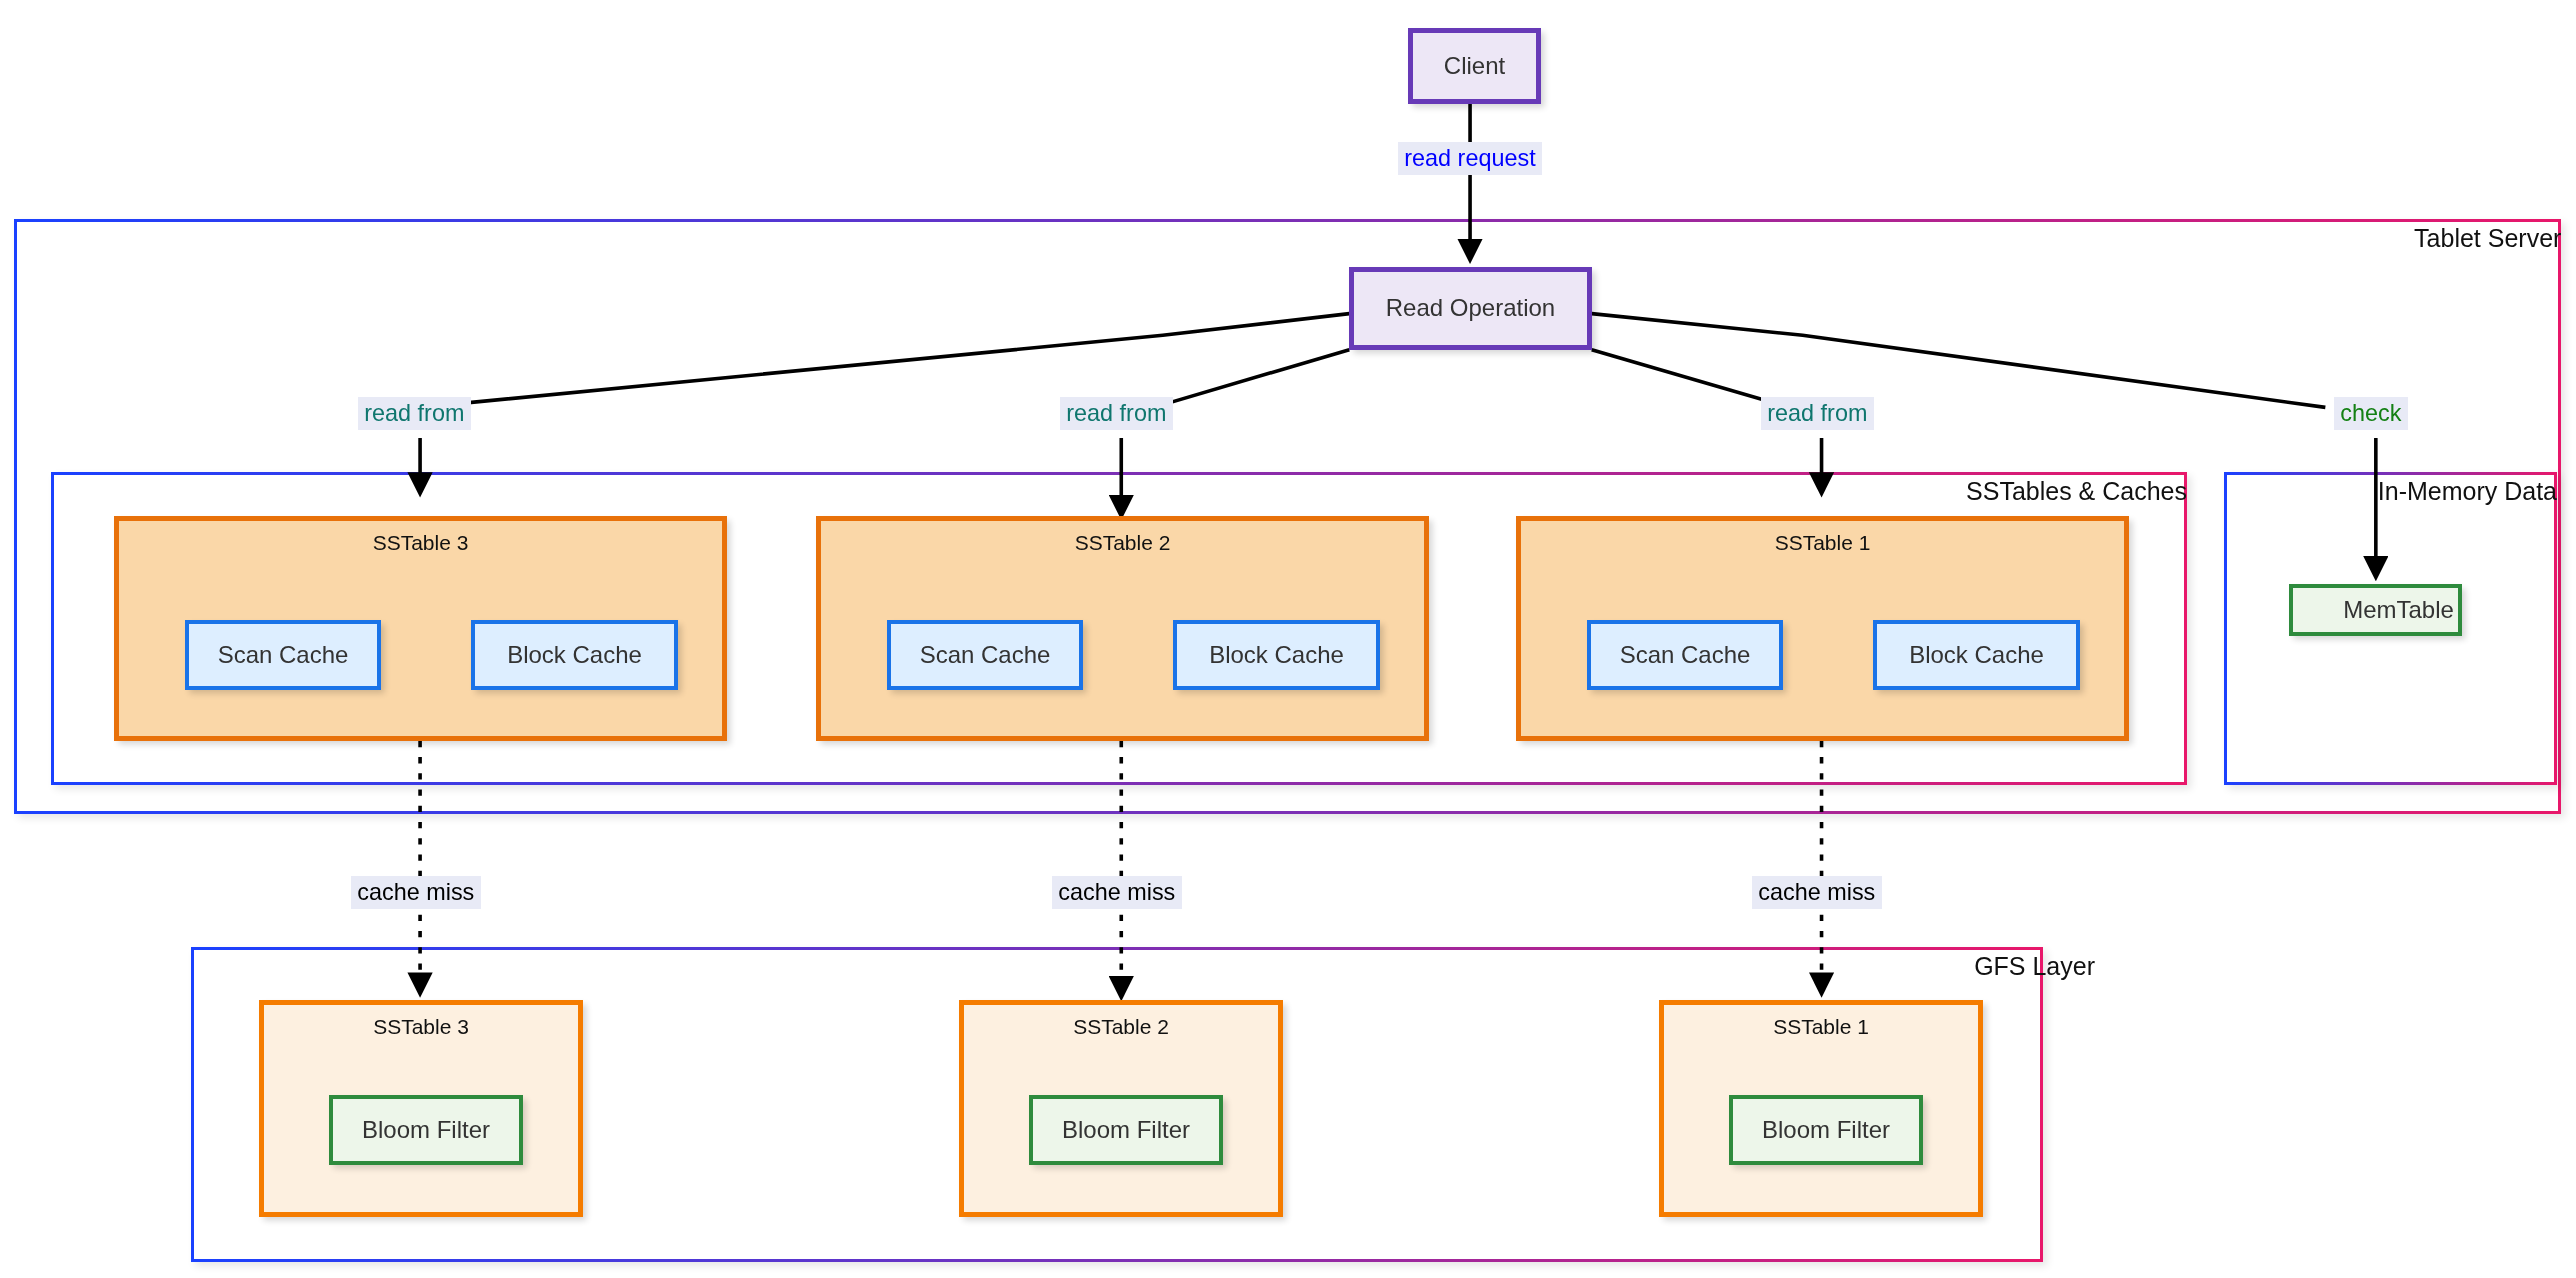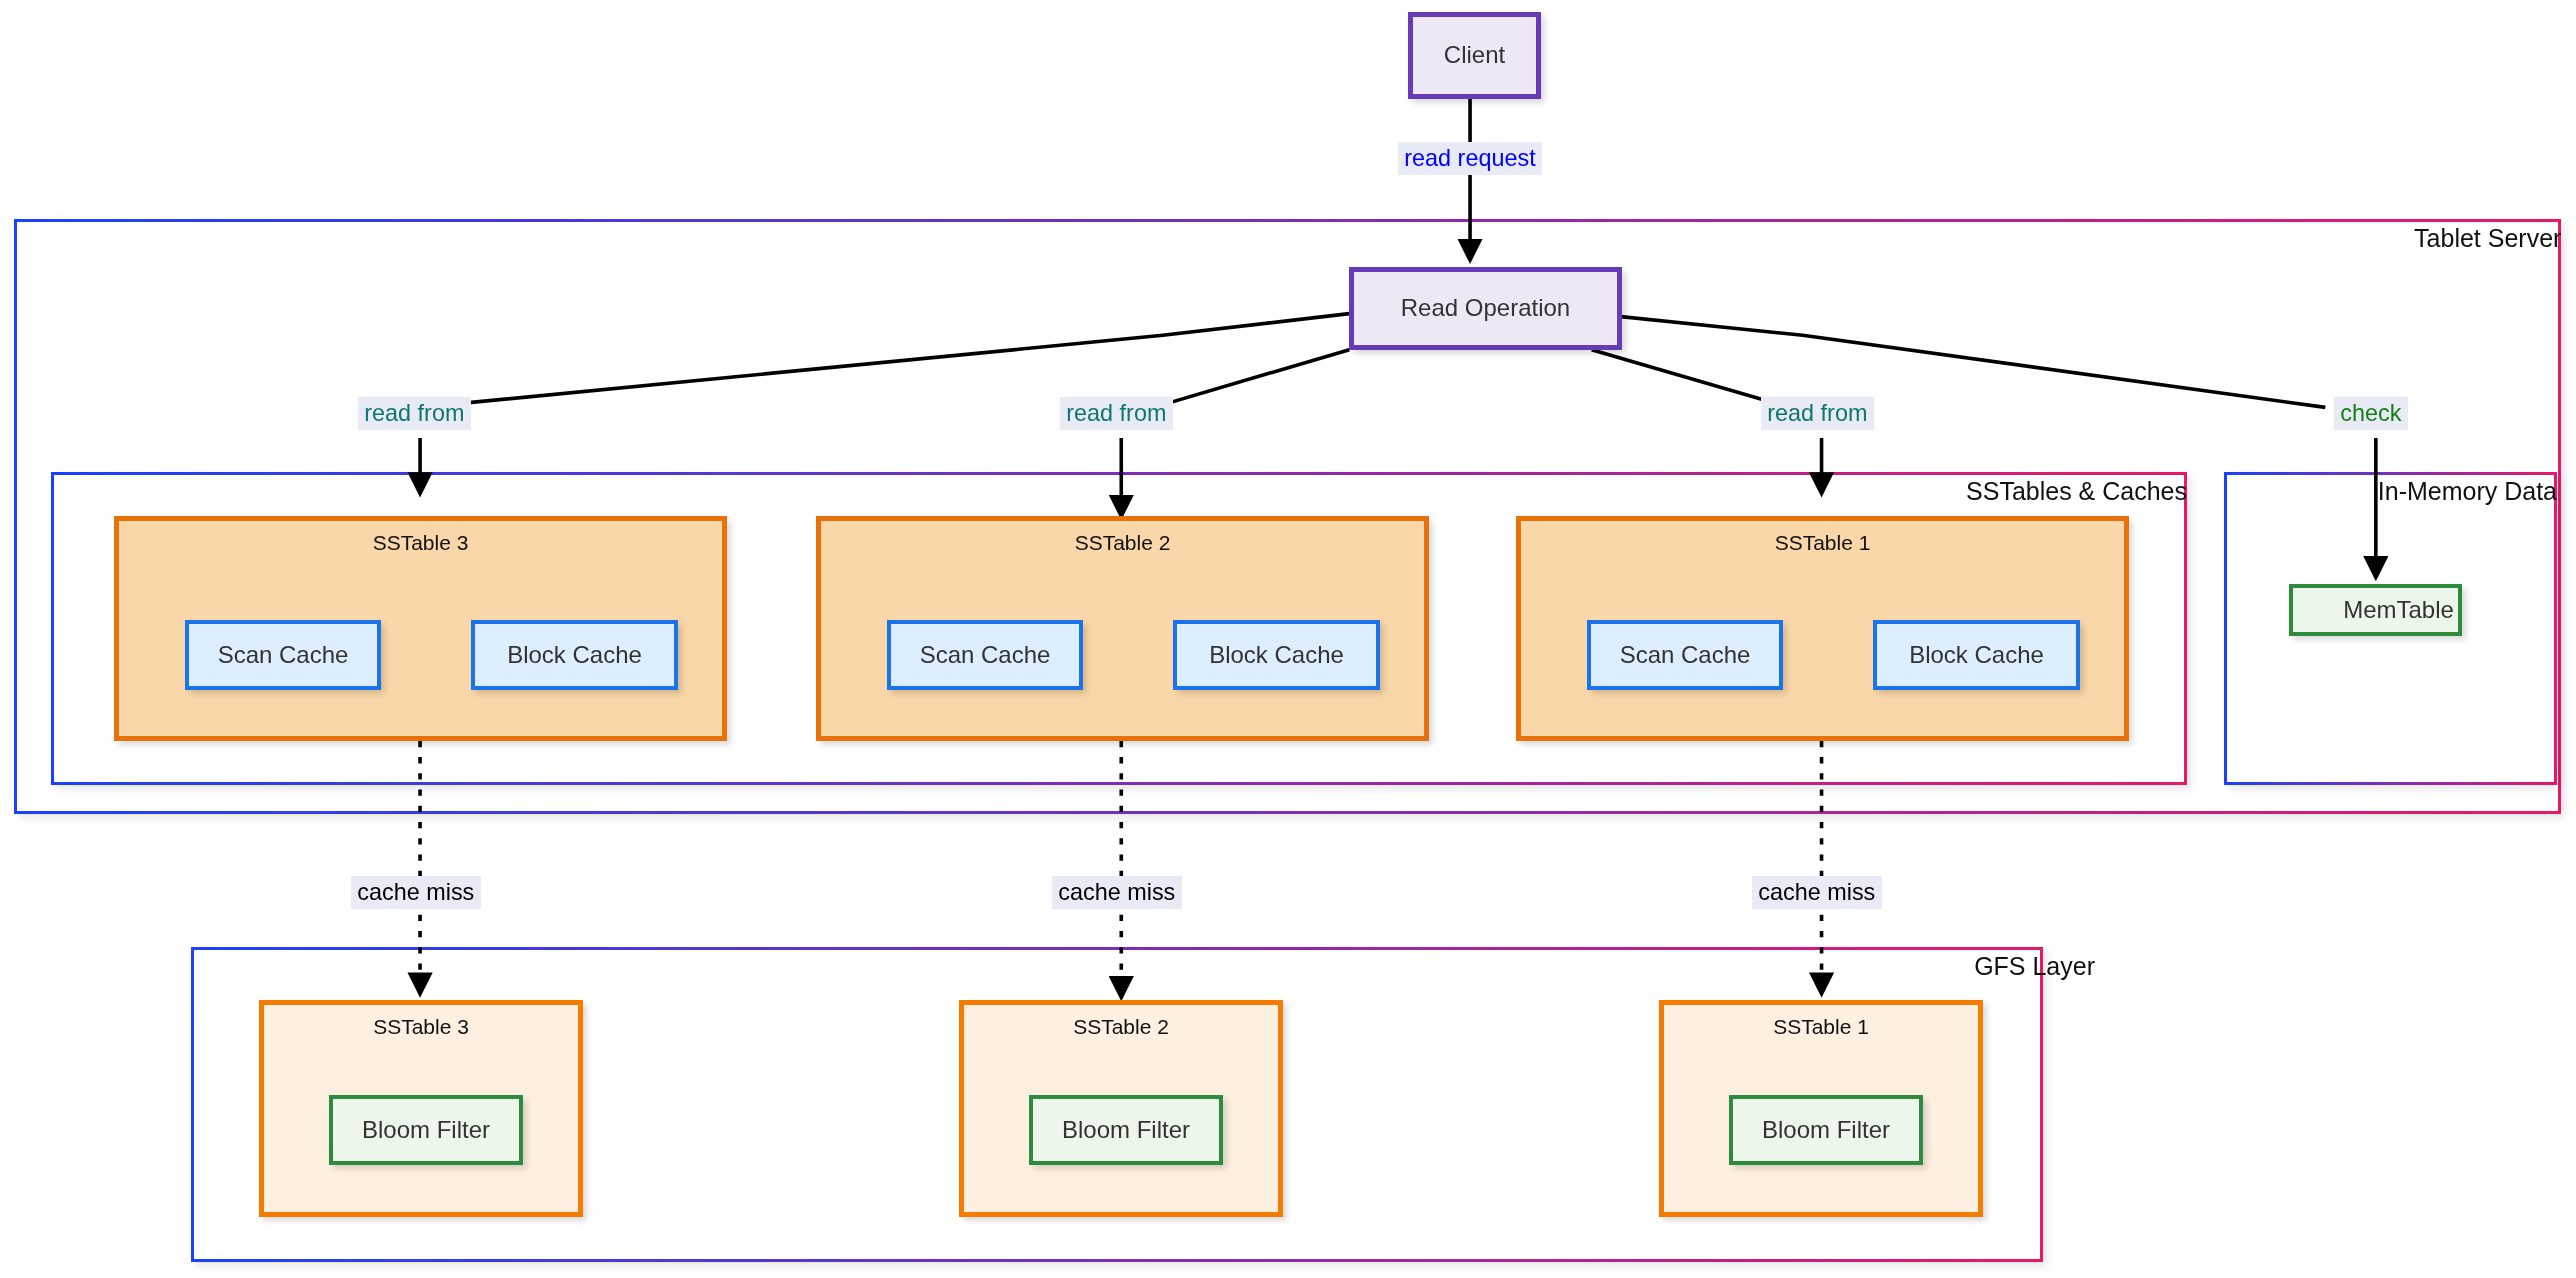--- a/index.html
+++ b/index.html
@@ -180,23 +180,23 @@
   <div class="cluster-title" style="left:51px; top:477px; width:2136px; z-index:6;">SSTables &amp; Caches</div>
 
   <div class="cluster" style="left:2224px; top:472px; width:333px; height:313px;">
   </div>
   <div class="cluster-title" style="left:2224px; top:477px; width:333px; z-index:6;">In-Memory Data</div>
 
   <div class="cluster" style="left:191px; top:947px; width:1852px; height:315px;">
   </div>
   <div class="cluster-title" style="left:191px; top:952px; width:1904px; z-index:6;">GFS Layer</div>
 
-  <div class="node node-purple" style="left:1408px; top:12px; width:133px; height:87px;">Client</div>
-
-  <div class="node node-purple" style="left:1349px; top:267px; width:273px; height:83px;">Read Operation</div>
+  <div class="node node-purple" style="left:1408px; top:28px; width:133px; height:76px;">Client</div>
+
+  <div class="node node-purple" style="left:1349px; top:267px; width:243px; height:83px;">Read Operation</div>
 
   <div class="sst-box node-orange" style="left:114px; top:516px; width:613px; height:225px;">
     <div class="sst-title">SSTable 3</div>
     <div class="node node-blue" style="left:66px; top:99px; width:196px; height:70px;">Scan Cache</div>
     <div class="node node-blue" style="left:352px; top:99px; width:207px; height:70px;">Block Cache</div>
   </div>
 
   <div class="sst-box node-orange" style="left:816px; top:516px; width:613px; height:225px;">
     <div class="sst-title">SSTable 2</div>
     <div class="node node-blue" style="left:66px; top:99px; width:196px; height:70px;">Scan Cache</div>

